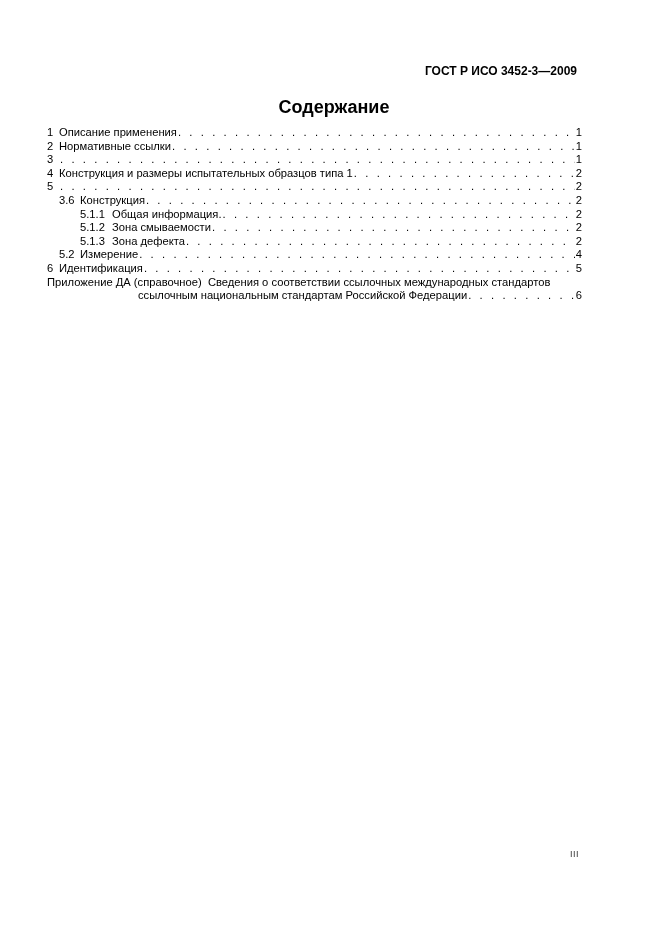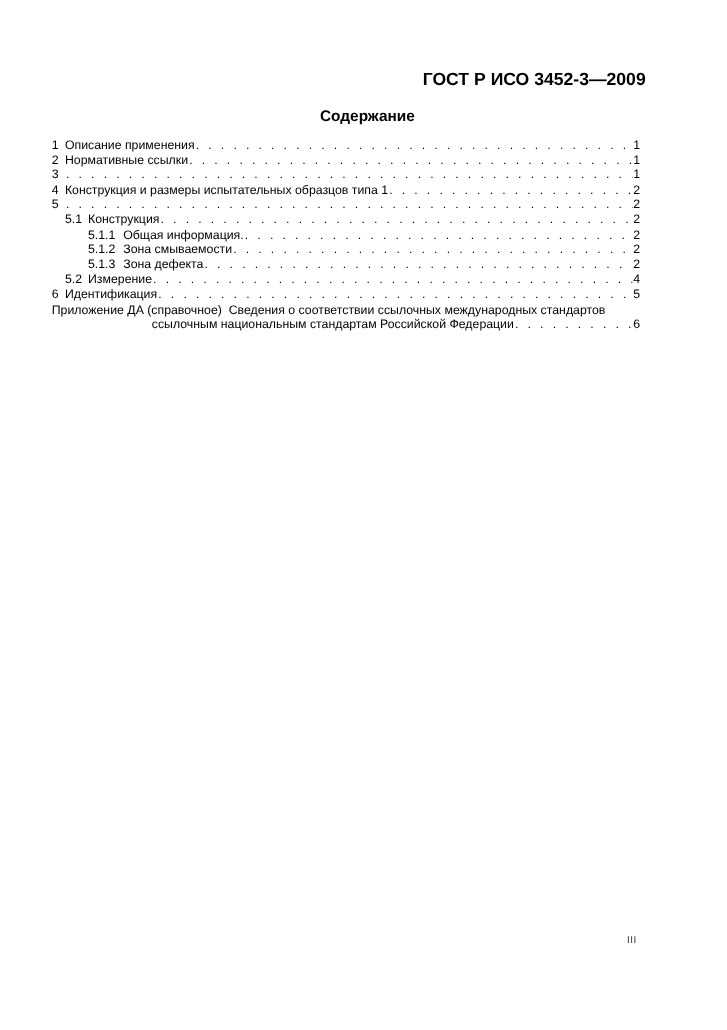--- a/index.html
+++ b/index.html
@@ -1,20 +1,20 @@
 <!DOCTYPE html>
 <html><head>
   <meta charset="utf-8">
   <style>
     html, body { margin: 0; padding: 0; background: #ffffff; }
     body { width: 661px; height: 936px; position: relative; overflow: hidden;
       font-family: "Liberation Sans", sans-serif; color: #000; }
-    .header { position: absolute; top: 64px; right: 74px; font-weight: bold; font-size: 16px; }
+    .header { position: absolute; top: 64px; right: 84px; font-weight: bold; font-size: 12px; }
     .title { position: absolute; top: 97px; left: 0; width: 661px; text-align: center;
-      font-weight: bold; font-size: 14px; padding-left: 7px; box-sizing: border-box; }
+      font-weight: bold; font-size: 18px; padding-left: 7px; box-sizing: border-box; }
     .toc { position: absolute; top: 126px; left: 47px; width: 535px; font-size: 11.2px; }
     .row { display: flex; height: 13.6px; line-height: 13.6px; white-space: nowrap; align-items: baseline; }
     .row .num { display: inline-block; }
     .row .label { display: inline-block; }
     .row .dots { flex: 1; overflow: hidden; letter-spacing: 2.6px; margin: 0 1px; }
     .row .dots::before { content: ". . . . . . . . . . . . . . . . . . . . . . . . . . . . . . . . . . . . . . . . . . . . . . . . . . . . . . . . . . . . . . . . . . . . . . . . . . . . . . . . . . . . . . . . . . . . . . . . . . . . . . . . . ."; }
     .row .page { display: inline-block; text-align: right; }
     .l1 { padding-left: 0; }
     .l2 { padding-left: 12px; }
     .l3 { padding-left: 33px; }
@@ -54,21 +54,21 @@
     <span class="label">Конструкция и размеры испытательных образцов типа 1</span>
     <span class="dots"></span>
     <span class="page">2</span>
   </div>
   <div class="row l1">
     <span class="num">5</span>
     <span class="dots"></span>
     <span class="page">2</span>
   </div>
   <div class="row l2">
-    <span class="num">5.1</span>
+    <span class="num">3.6</span>
     <span class="label">Конструкция</span>
     <span class="dots"></span>
     <span class="page">2</span>
   </div>
   <div class="row l3">
     <span class="num">5.1.1</span>
     <span class="label">Общая информация.</span>
     <span class="dots"></span>
     <span class="page">2</span>
   </div>

